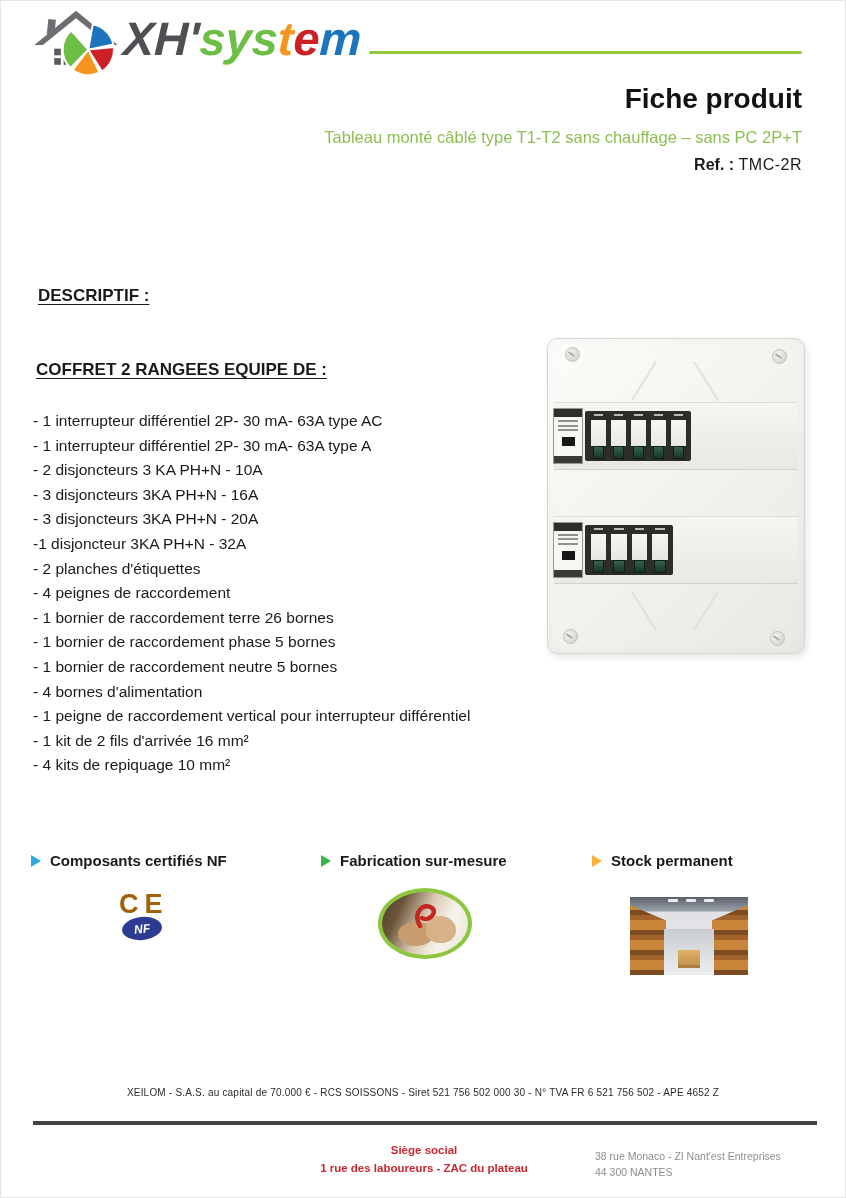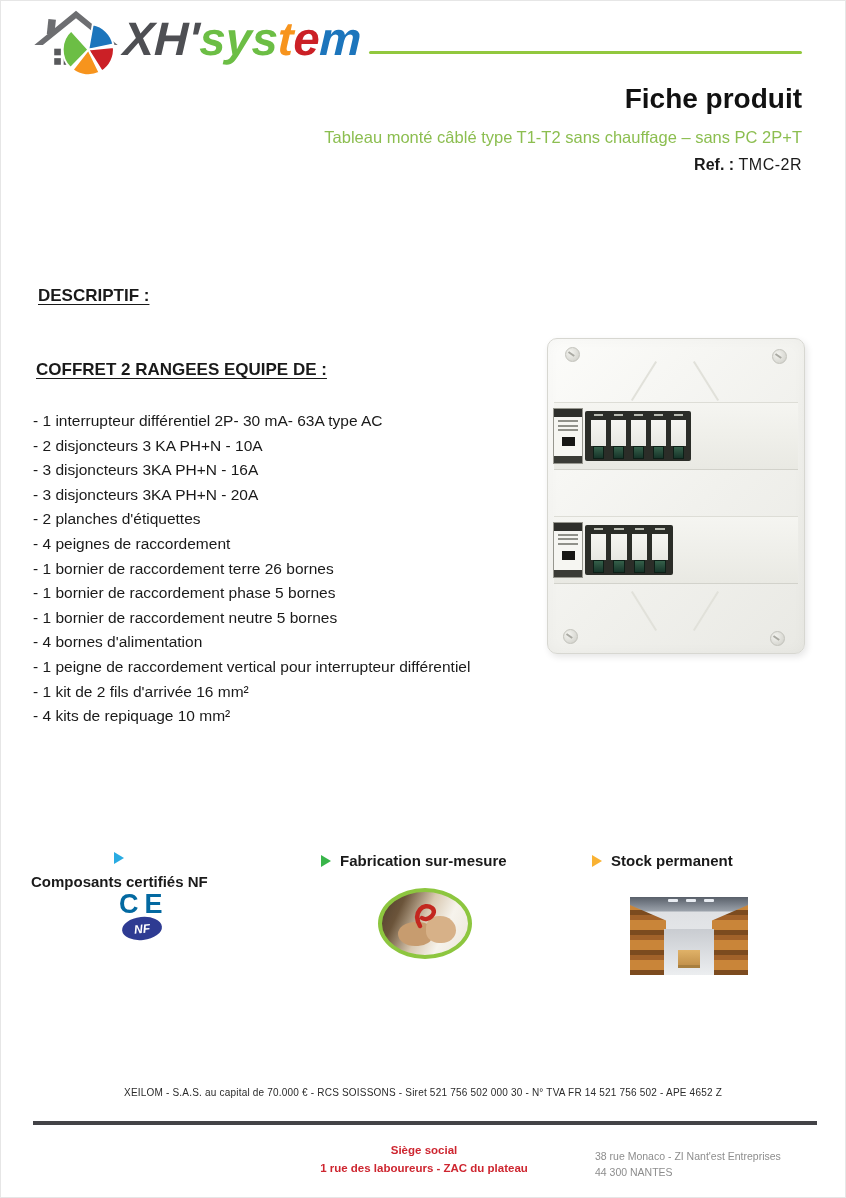--- a/index.html
+++ b/index.html
@@ -43,27 +43,27 @@
   .diff .lines{position:absolute;left:4px;right:4px;top:11px;height:12px;background:repeating-linear-gradient(180deg,#90918a 0 2px,transparent 2px 4.5px);}
   .diff .tog{position:absolute;left:8px;top:28px;width:13px;height:9px;background:#171715;}
   .diff1{left:6px;top:70px;} .diff2{left:6px;top:184px;}
   .bgroup{position:absolute;height:50px;background:#2b2d28;border-radius:2px;display:flex;padding:0 3px;}
   .bgroup1{left:38px;top:73px;width:100px;} .bgroup2{left:38px;top:187px;width:82px;}
   .bk{position:relative;flex:1;margin:9px 2.5px 15px;background:linear-gradient(#f6f6f2,#e8e8e2);}
   .bk::before{content:"";position:absolute;top:-6px;left:3px;right:3px;height:2px;background:#b9bcb2;}
   .bk::after{content:"";position:absolute;bottom:-13px;left:2px;right:2px;height:11px;background:linear-gradient(#35604a,#17352a);border:1px solid #0d1f17;}
   
   .feature{position:absolute;top:851px;display:flex;align-items:center;gap:9px;font-size:15px;font-weight:bold;}
-  .f1{left:30px;flex-direction:column;} .f2{left:320px;} .f3{left:591px;}
+  .f1{left:30px;} .f2{left:320px;} .f3{left:591px;}
   .tri{width:0;height:0;border-style:solid;border-width:6px 0 6px 10px;border-color:transparent;}
   .f1 .tri{border-left-color:var(--bullet-blue);}
   .f2 .tri{border-left-color:var(--bullet-green);}
   .f3 .tri{border-left-color:var(--bullet-yellow);}
   
-  .ce{position:absolute;left:118px;top:888px;font-size:27px;font-weight:bold;letter-spacing:6px;color:#0369a1;}
+  .ce{position:absolute;left:118px;top:888px;font-size:27px;font-weight:bold;letter-spacing:6px;color:#a16207;}
   .nf{position:absolute;left:121px;top:916px;width:40px;height:23px;border-radius:50%;background:var(--nf-blue);color:#fff;font-size:12px;font-weight:bold;font-style:italic;display:flex;align-items:center;justify-content:center;transform:rotate(-6deg);}
   .oval{position:absolute;left:377px;top:887px;width:94px;height:71px;border-radius:50%;border:4px solid #8DC63F;box-sizing:border-box;overflow:hidden;background:linear-gradient(115deg,#4f3d2c 0%,#6b543a 22%,#d9c9b2 48%,#f6f3ec 70%,#ece6da 100%);}
   .hand1{position:absolute;left:16px;top:30px;width:34px;height:24px;background:#c79c6f;border-radius:55% 40% 45% 55%;}
   .hand2{position:absolute;left:44px;top:24px;width:30px;height:27px;background:#d7b188;border-radius:45% 55% 50% 45%;}
   .wh{position:absolute;left:629px;top:896px;width:118px;height:78px;overflow:hidden;background:linear-gradient(180deg,#59606a 0px,#9aa1aa 14px,#dfe1e4 15px,#eceef0 78px);}
   .wh .rackL{position:absolute;left:0;top:8px;width:36px;height:70px;background:repeating-linear-gradient(0deg,#7c4b1f 0 5px,#c98539 5px 15px,#a2622a 15px 20px);clip-path:polygon(0 0,100% 22%,100% 100%,0 100%);}
   .wh .rackR{position:absolute;right:0;top:8px;width:36px;height:70px;background:repeating-linear-gradient(0deg,#7c4b1f 0 5px,#c98539 5px 15px,#a2622a 15px 20px);clip-path:polygon(0 22%,100% 0,100% 100%,0 100%);}
   .wh .floor{position:absolute;left:34px;right:34px;bottom:0;height:46px;background:linear-gradient(#c9ccd1,#eceef0);}
   .wh .pallet{position:absolute;left:50%;bottom:10px;transform:translateX(-50%);width:22px;height:15px;background:linear-gradient(#e0b268,#c3924c);box-shadow:0 3px 0 #a87f3f;}
   .wh .light{position:absolute;top:2px;width:10px;height:3px;background:#e8ecf2;border-radius:1px;}
@@ -110,23 +110,25 @@
   <div class="doc-ref">
     <span class="lbl">Ref. :</span>
     <span class="val">TMC-2R</span>
   </div>
 
   <div class="h-descriptif">DESCRIPTIF :</div>
   <div class="h-coffret">COFFRET 2 RANGEES EQUIPE DE :</div>
 
   <ul class="items">
     <li>- 1 interrupteur différentiel 2P- 30 mA- 63A type AC</li>
+    <li>- 1 interrupteur différentiel 2P- 30 mA- 63A type A</li>
     <li>- 2 disjoncteurs 3 KA PH+N - 10A</li>
     <li>- 3 disjoncteurs 3KA PH+N - 16A</li>
     <li>- 3 disjoncteurs 3KA PH+N - 20A</li>
+    <li>-1 disjoncteur 3KA PH+N - 32A</li>
     <li>- 2 planches d'étiquettes</li>
     <li>- 4 peignes de raccordement</li>
     <li>- 1 bornier de raccordement terre 26 bornes</li>
     <li>- 1 bornier de raccordement phase 5 bornes</li>
     <li>- 1 bornier de raccordement neutre 5 bornes</li>
     <li>- 4 bornes d'alimentation</li>
     <li>- 1 peigne de raccordement vertical pour interrupteur différentiel</li>
     <li>- 1 kit de 2 fils d'arrivée 16 mm²</li>
     <li>- 4 kits de repiquage 10 mm²</li>
   </ul>
@@ -193,21 +195,21 @@
   <div class="wh">
     <span class="light l1"></span>
     <span class="light l2"></span>
     <span class="light l3"></span>
     <div class="rackL"></div>
     <div class="rackR"></div>
     <div class="floor"></div>
     <div class="pallet"></div>
   </div>
 
-  <div class="legal">XEILOM - S.A.S. au capital de 70.000 € - RCS SOISSONS - Siret 521 756 502 000 30 - N° TVA FR 14 521 756 502 - APE 4652 Z</div>
+  <div class="legal">XEILOM - S.A.S. au capital de 70.000 € - RCS SOISSONS - Siret 521 756 502 000 30 - N° TVA FR 6 521 756 502 - APE 4652 Z</div>
   <div class="divider"></div>
 
 
   <div class="fcenter">
     <div>Siège social</div>
     <div>1 rue des laboureurs - ZAC du plateau</div>
   </div>
 
   <div class="fright">
     <div>38 rue Monaco - ZI Nant'est Entreprises</div>

